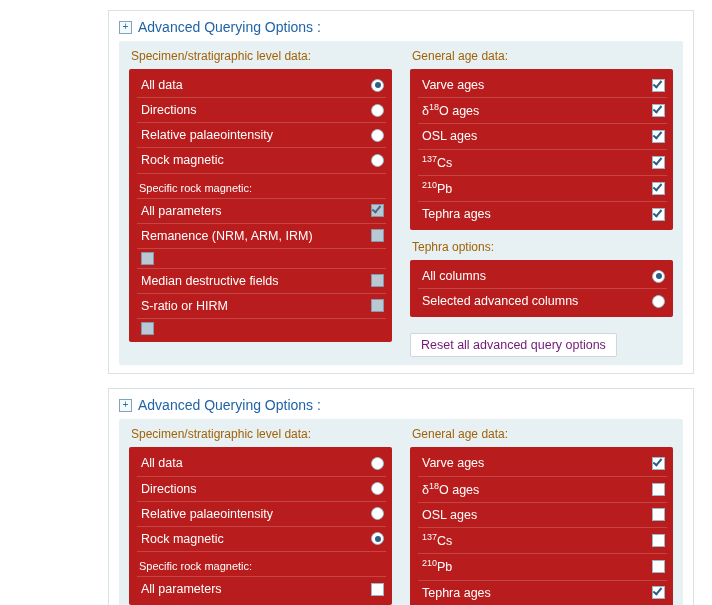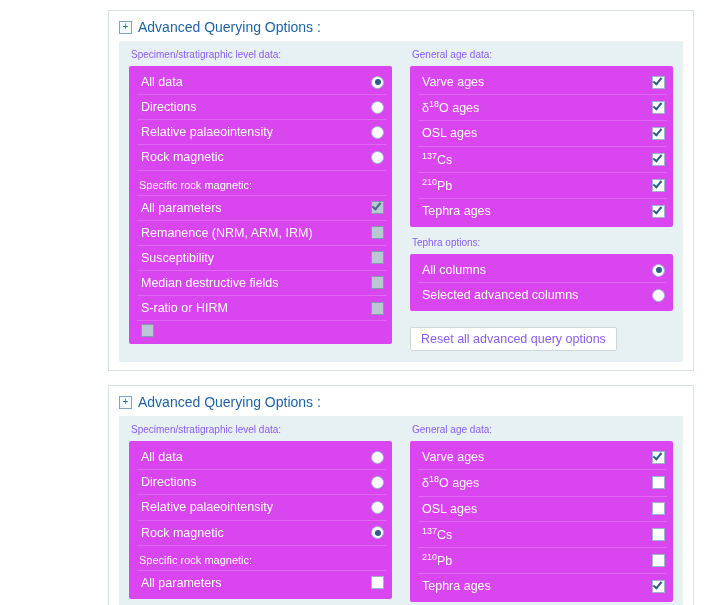--- a/index.html
+++ b/index.html
@@ -45,26 +45,26 @@
     padding: 6px 10px 8px 10px;
     border-radius: 2px;
   }
   .cols {
     display: flex;
     gap: 18px;
     align-items: flex-start;
   }
   .col { flex: 1 1 0; min-width: 0; }
   .col-title {
-    font-size: 10px;
-    color: #8b5cf6;
+    font-size: 12px;
+    color: #a16207;
     margin: 2px 0 6px 2px;
   }
   .blue-box {
-    background: #d946ef;
+    background: #b91c1c;
     border-radius: 2px;
     padding: 4px 6px 4px 8px;
     color: #fff;
     margin-bottom: 10px;
   }
   .row {
     display: flex;
     align-items: center;
     justify-content: space-between;
     padding: 3px 2px 3px 4px;
@@ -124,21 +124,21 @@
     width: 3px; height: 7px;
     border: solid #4a6b84;
     border-width: 0 2px 2px 0;
     transform: rotate(40deg);
   }
   .reset-btn {
     background: #ffffff;
     border: 1px solid #cfd7db;
     padding: 4px 10px;
     font-size: 12.5px;
-    color: #8b5cf6;
+    color: #701a75;
     cursor: pointer;
     border-radius: 2px;
     text-align: center;
   }
   sup { font-size: 0.72em; }
   .output-spacer { height: 6px; }
 </style>
 </head>
 <body>
 
@@ -178,21 +178,20 @@
 
               <div class="row">
                 <span class="row-label">All parameters</span>
                 <span class="chk-dim on"></span>
               </div>
               <div class="row">
                 <span class="row-label">Remanence (NRM, ARM, IRM)</span>
                 <span class="chk-dim"></span>
               </div>
               <div class="row">
-                <span class="row-label">Susceptibility</span>
                 <span class="chk-dim"></span>
               </div>
               <div class="row">
                 <span class="row-label">Median destructive fields</span>
                 <span class="chk-dim"></span>
               </div>
               <div class="row">
                 <span class="row-label">S-ratio or HIRM</span>
                 <span class="chk-dim"></span>
               </div>

